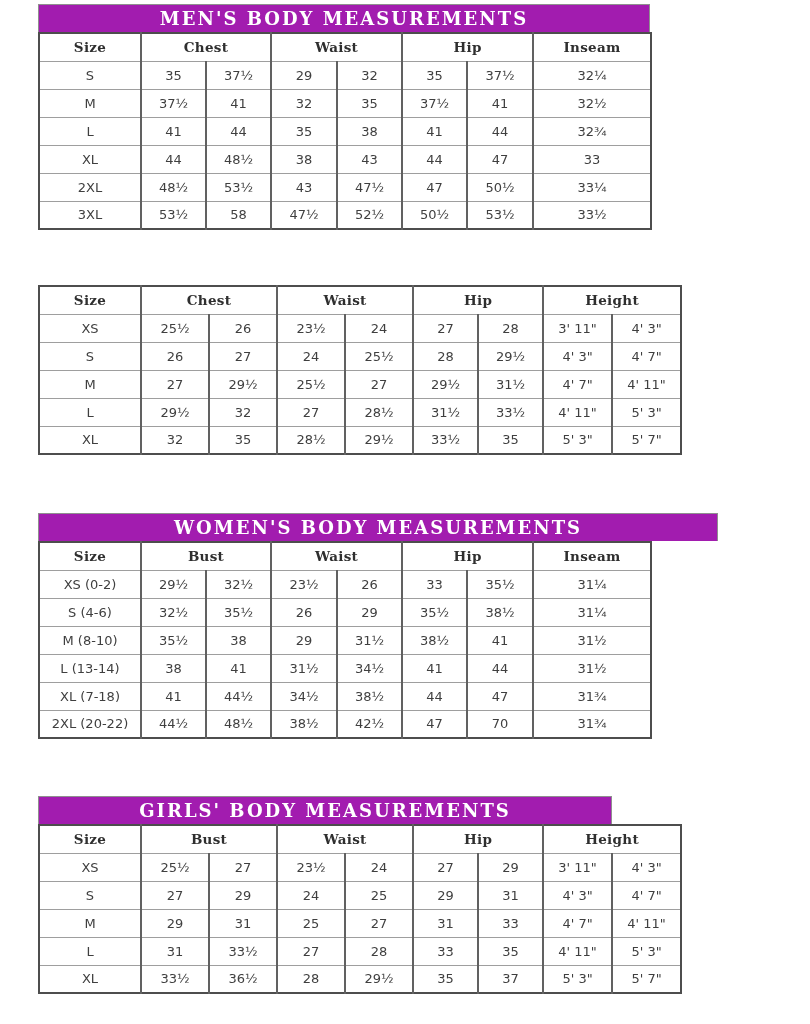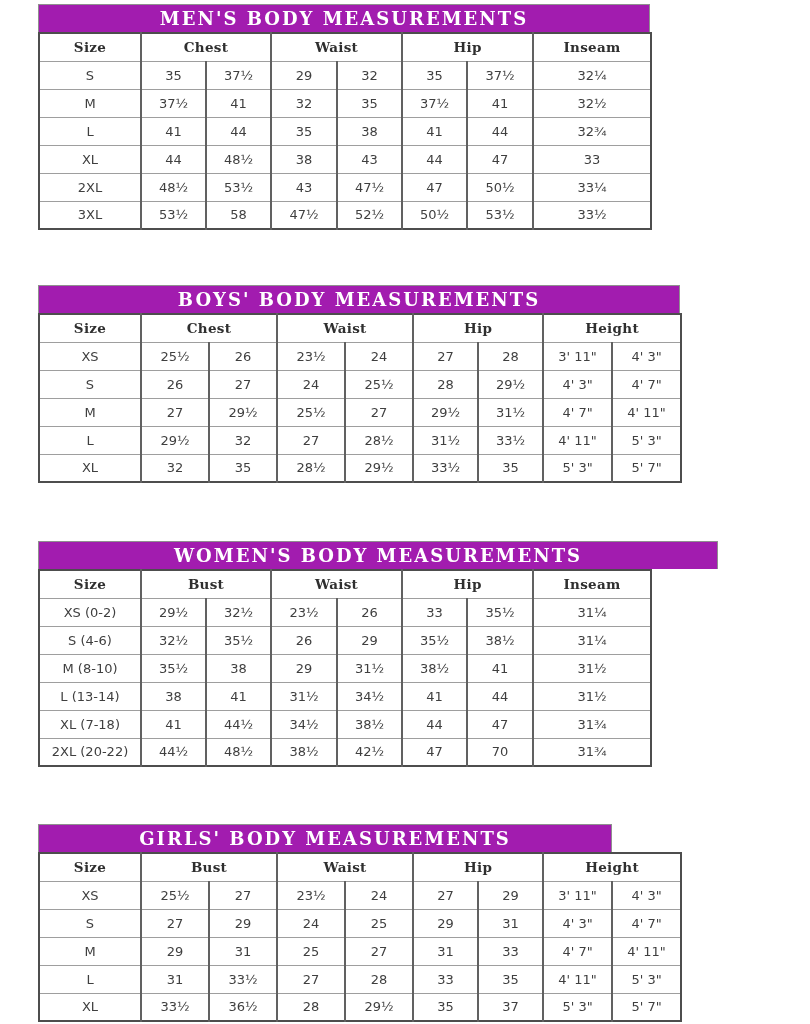--- a/index.html
+++ b/index.html
@@ -163,23 +163,20 @@
               <td class="measurement-cell">47½</td>
               <td class="measurement-cell">52½</td>
               <td class="measurement-cell">50½</td>
               <td class="measurement-cell">53½</td>
               <td class="measurement-cell">33½</td>
             </tr>
           </tbody>
         </table>
       </div>
       <div class="table-block" style="width: 642px;">
-        <div class="title-bar">
-          <span class="title-text">BOYS' BODY MEASUREMENTS</span>
-        </div>
         <table class="size-chart" style="width: 642px;">
           <colgroup>
             <col style="width: 102px;">
             <col style="width: 68px;">
             <col style="width: 68px;">
             <col style="width: 68px;">
             <col style="width: 68px;">
             <col style="width: 65px;">
             <col style="width: 65px;">
             <col style="width: 69px;">

